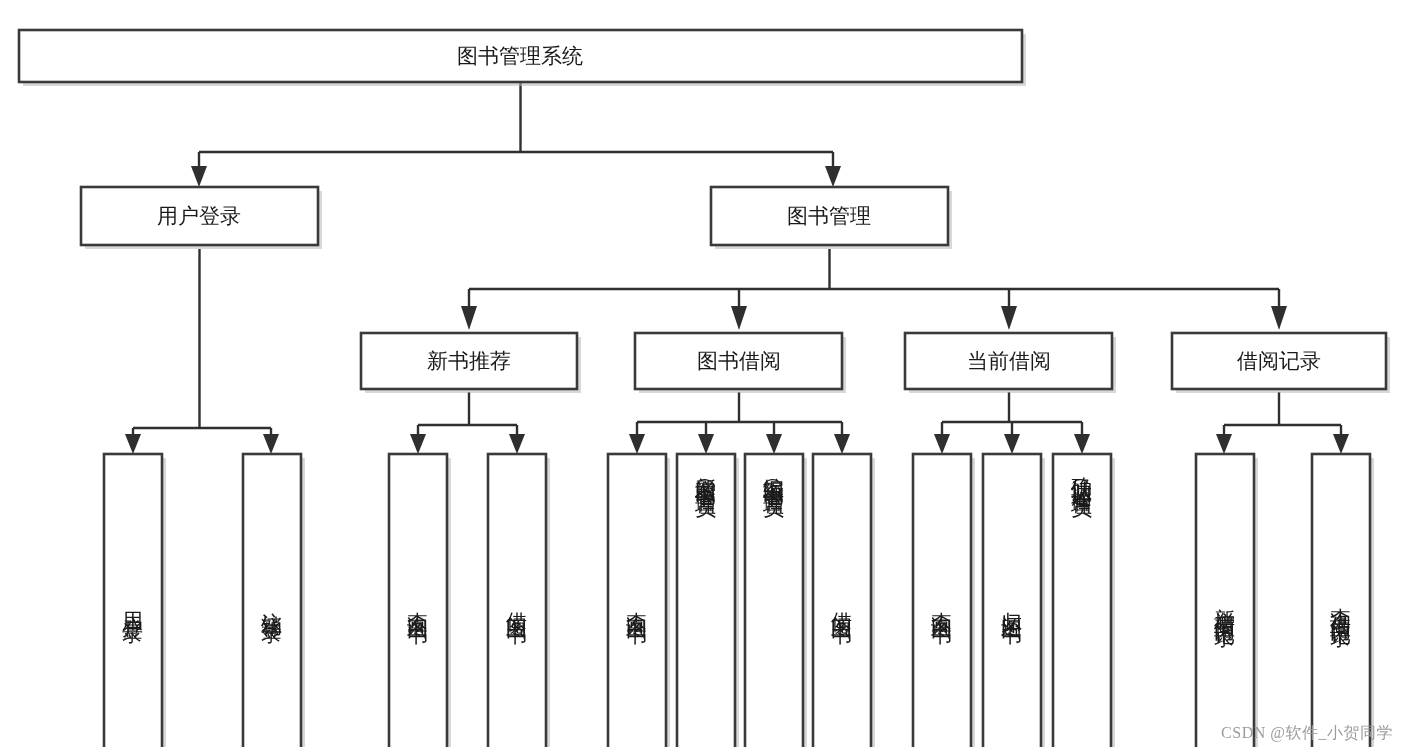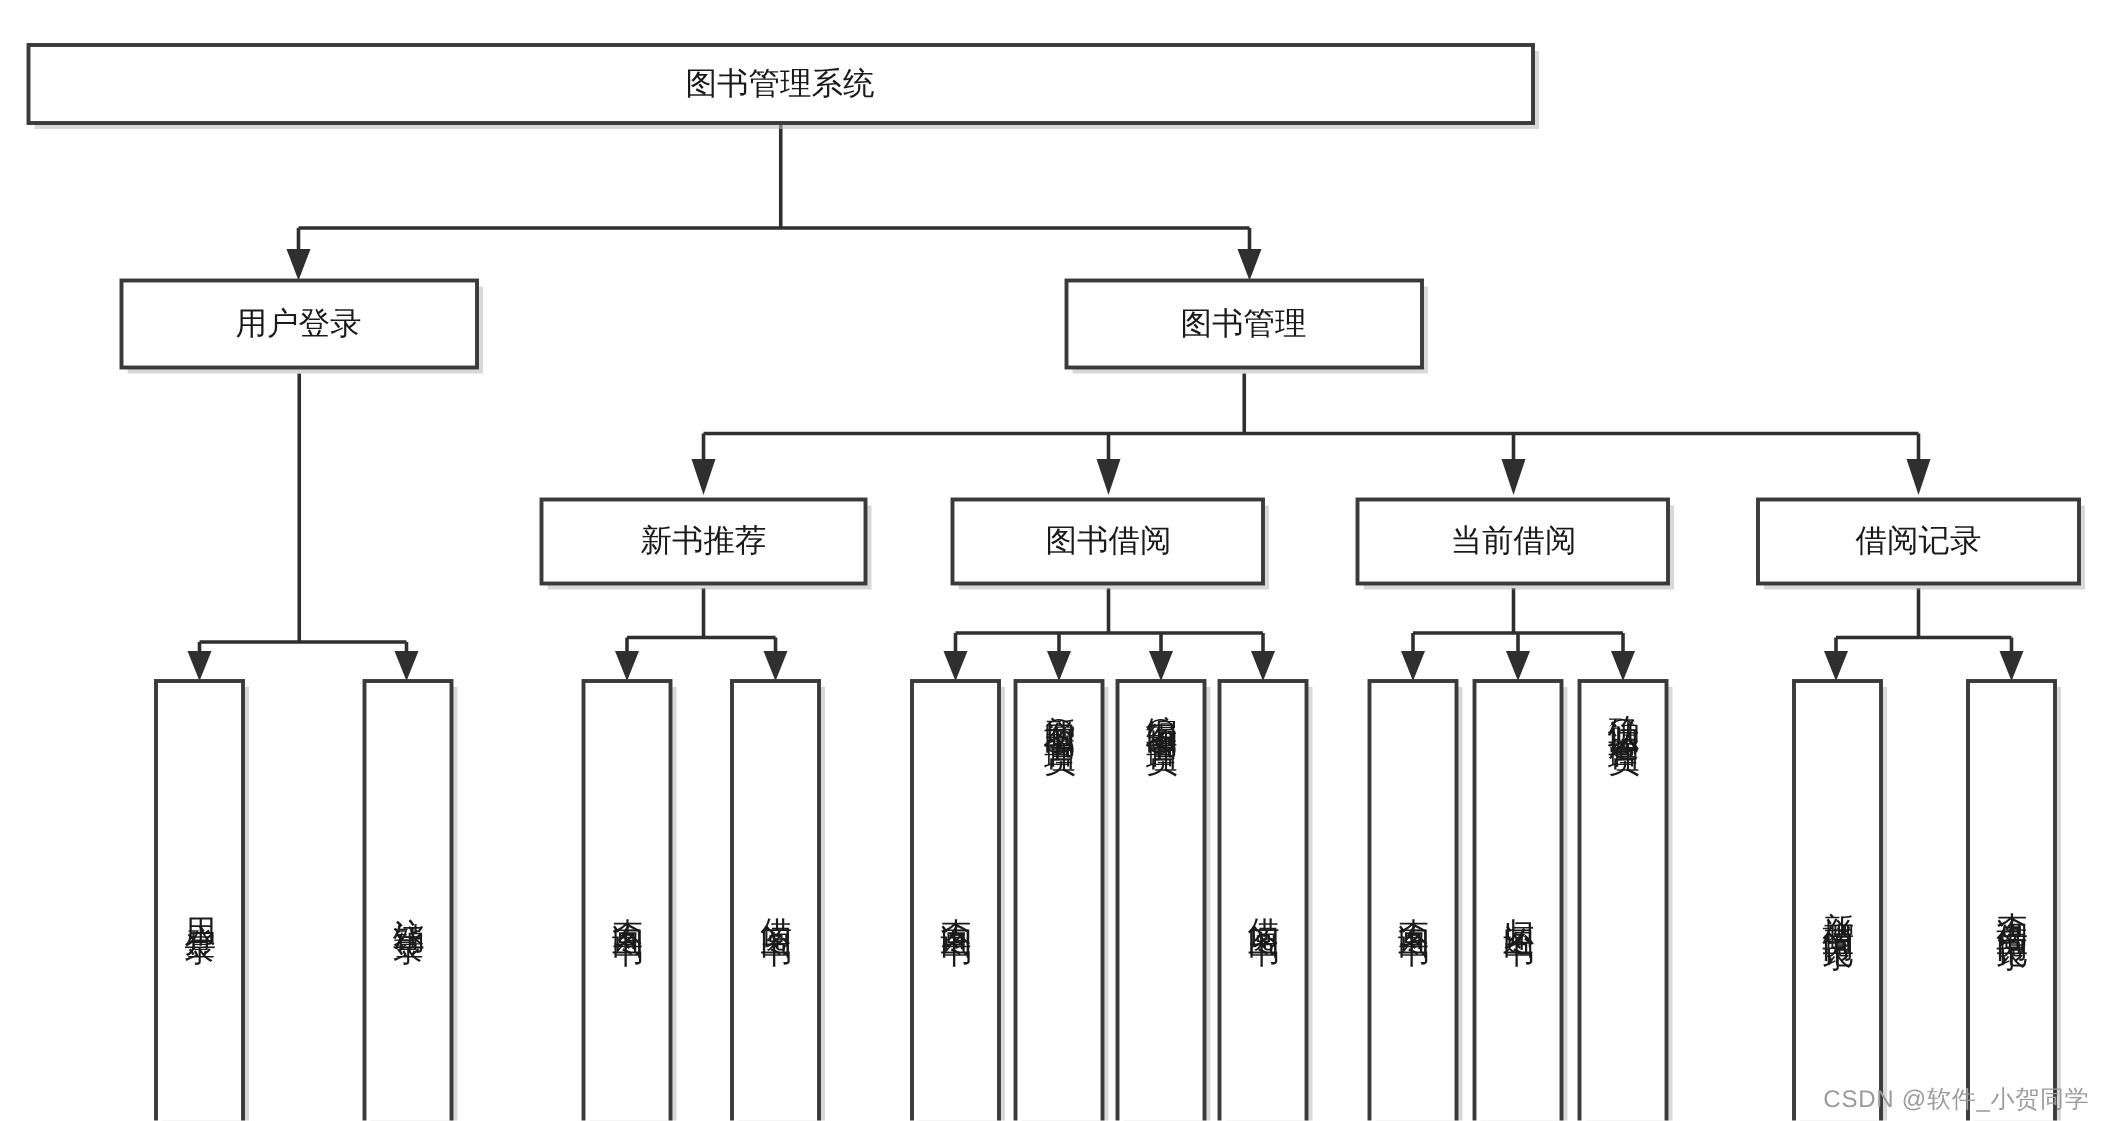--- a/index.html
+++ b/index.html
@@ -44,21 +44,21 @@
     font-family: "Liberation Sans", "DejaVu Sans", sans-serif;
     font-size: 21px;
     fill: #1a1a1a;
     text-anchor: middle;
     dominant-baseline: middle;
   }
   .watermark {
     position: absolute;
     right: 12px;
     bottom: 3px;
-    font-family: Liberation Sans, sans-serif;
+    font-family: Liberation Serif, serif;
     font-size: 16px;
     color: #9b9b9b;
     letter-spacing: .5px;
     white-space: nowrap;
     pointer-events: none;
   }
 </style>
 </head>
 <body>
 

